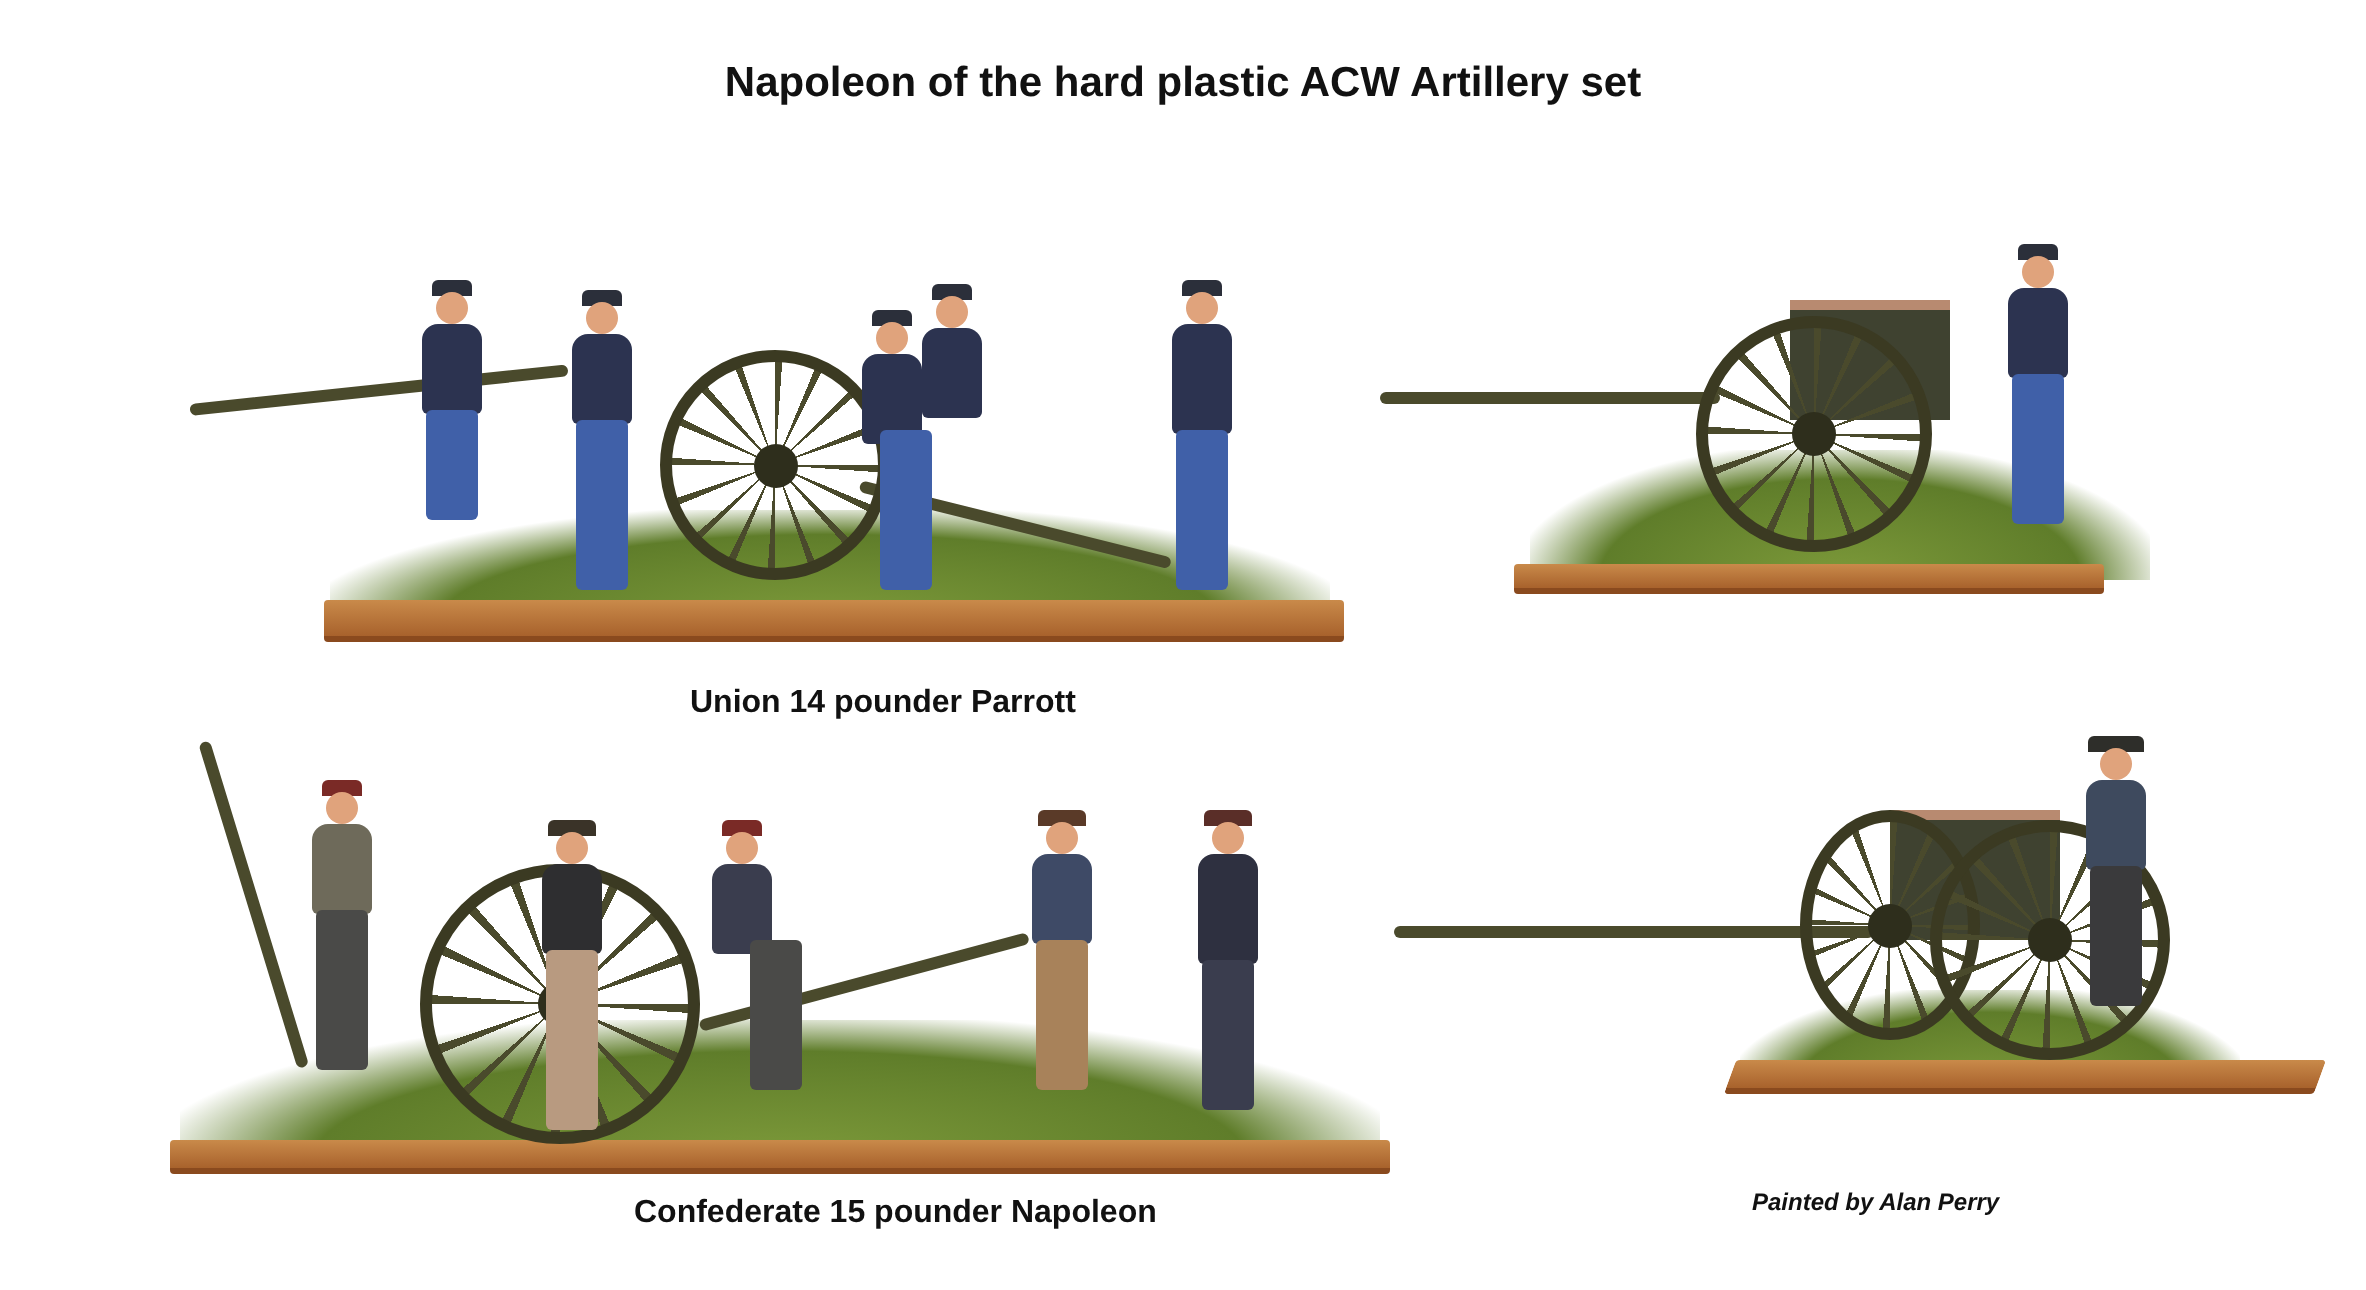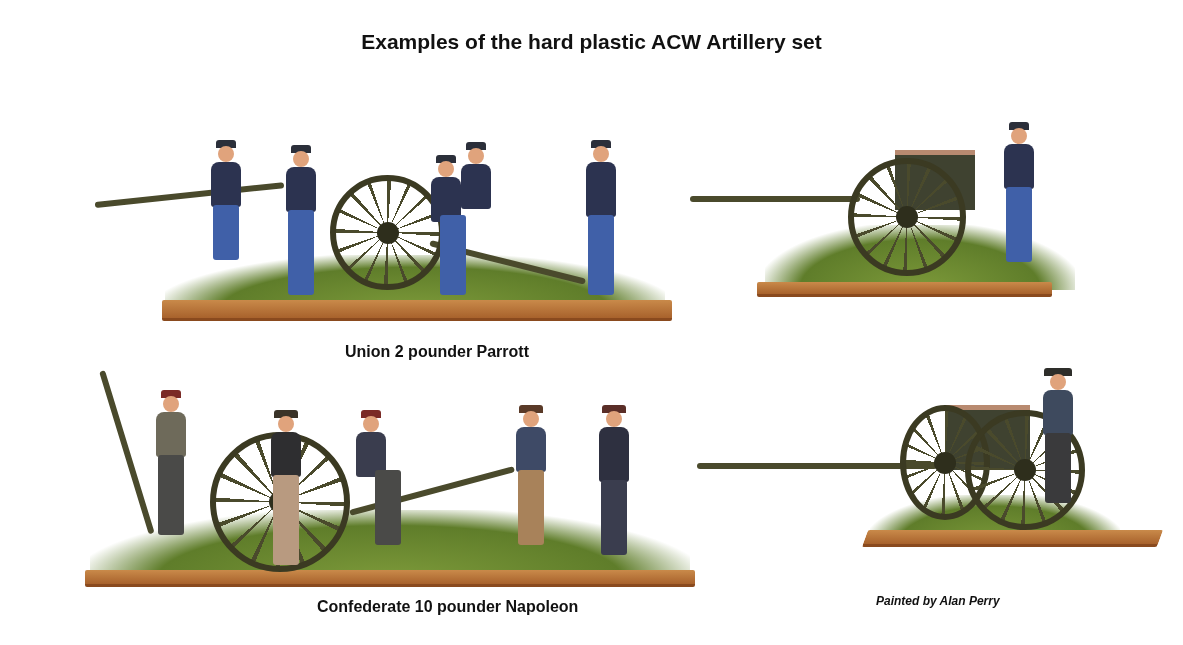--- a/index.html
+++ b/index.html
@@ -24,21 +24,21 @@
   .fig .torso { position:absolute; width:30px; height:45px; border-radius:8px 8px 3px 3px; }
   .fig .legs { position:absolute; width:26px; height:55px; border-radius:3px; }
   .union .torso { background:#2c3350; }
   .union .legs { background:#4060a8; }
   .confed .torso { background:#6e6a5a; }
   .confed .legs { background:#4a4a48; }
 </style>
 </head>
 <body>
 
-<div class="title">Examples of the hard plastic ACW Artillery set</div>
+<div class="title">Napoleon of the hard plastic ACW Artillery set</div>
 
 <div class="scene" style="left:0;top:0;">
   <div class="grass" style="left:165px;top:255px;width:500px;height:55px;"></div>
   <div class="base" style="left:162px;top:300px;width:510px;height:18px;"></div>
   <div class="trail" style="left:95px;top:202px;width:190px;transform:rotate(-6deg);"></div>
   <div class="trail" style="left:430px;top:240px;width:160px;transform:rotate(14deg);"></div>
   <div class="wheel" style="left:330px;top:175px;width:115px;height:115px;">
       <div class="hub"></div>
     </div>
   <div class="fig union" style="left:210px;top:140px;">
@@ -140,15 +140,15 @@
       <div class="hub"></div>
     </div>
   <div class="fig confed" style="left:1042px;top:368px;">
     <div class="cap" style="left:2px;top:0;width:28px;background:#2e2e2a;"></div>
       <div class="head" style="left:8px;top:6px;"></div>
     <div class="torso" style="left:1px;top:22px;background:#3e4a5e;"></div>
       <div class="legs" style="left:3px;top:65px;height:70px;background:#3a3a3c;"></div>
     </div>
 </div>
 
-<div class="caption cap1">Union 2 pounder Parrott</div>
-<div class="caption cap2">Confederate 10 pounder Napoleon</div>
+<div class="caption cap1">Union 14 pounder Parrott</div>
+<div class="caption cap2">Confederate 15 pounder Napoleon</div>
 <div class="caption cap3">Painted by Alan Perry</div>
 
 </body></html>

